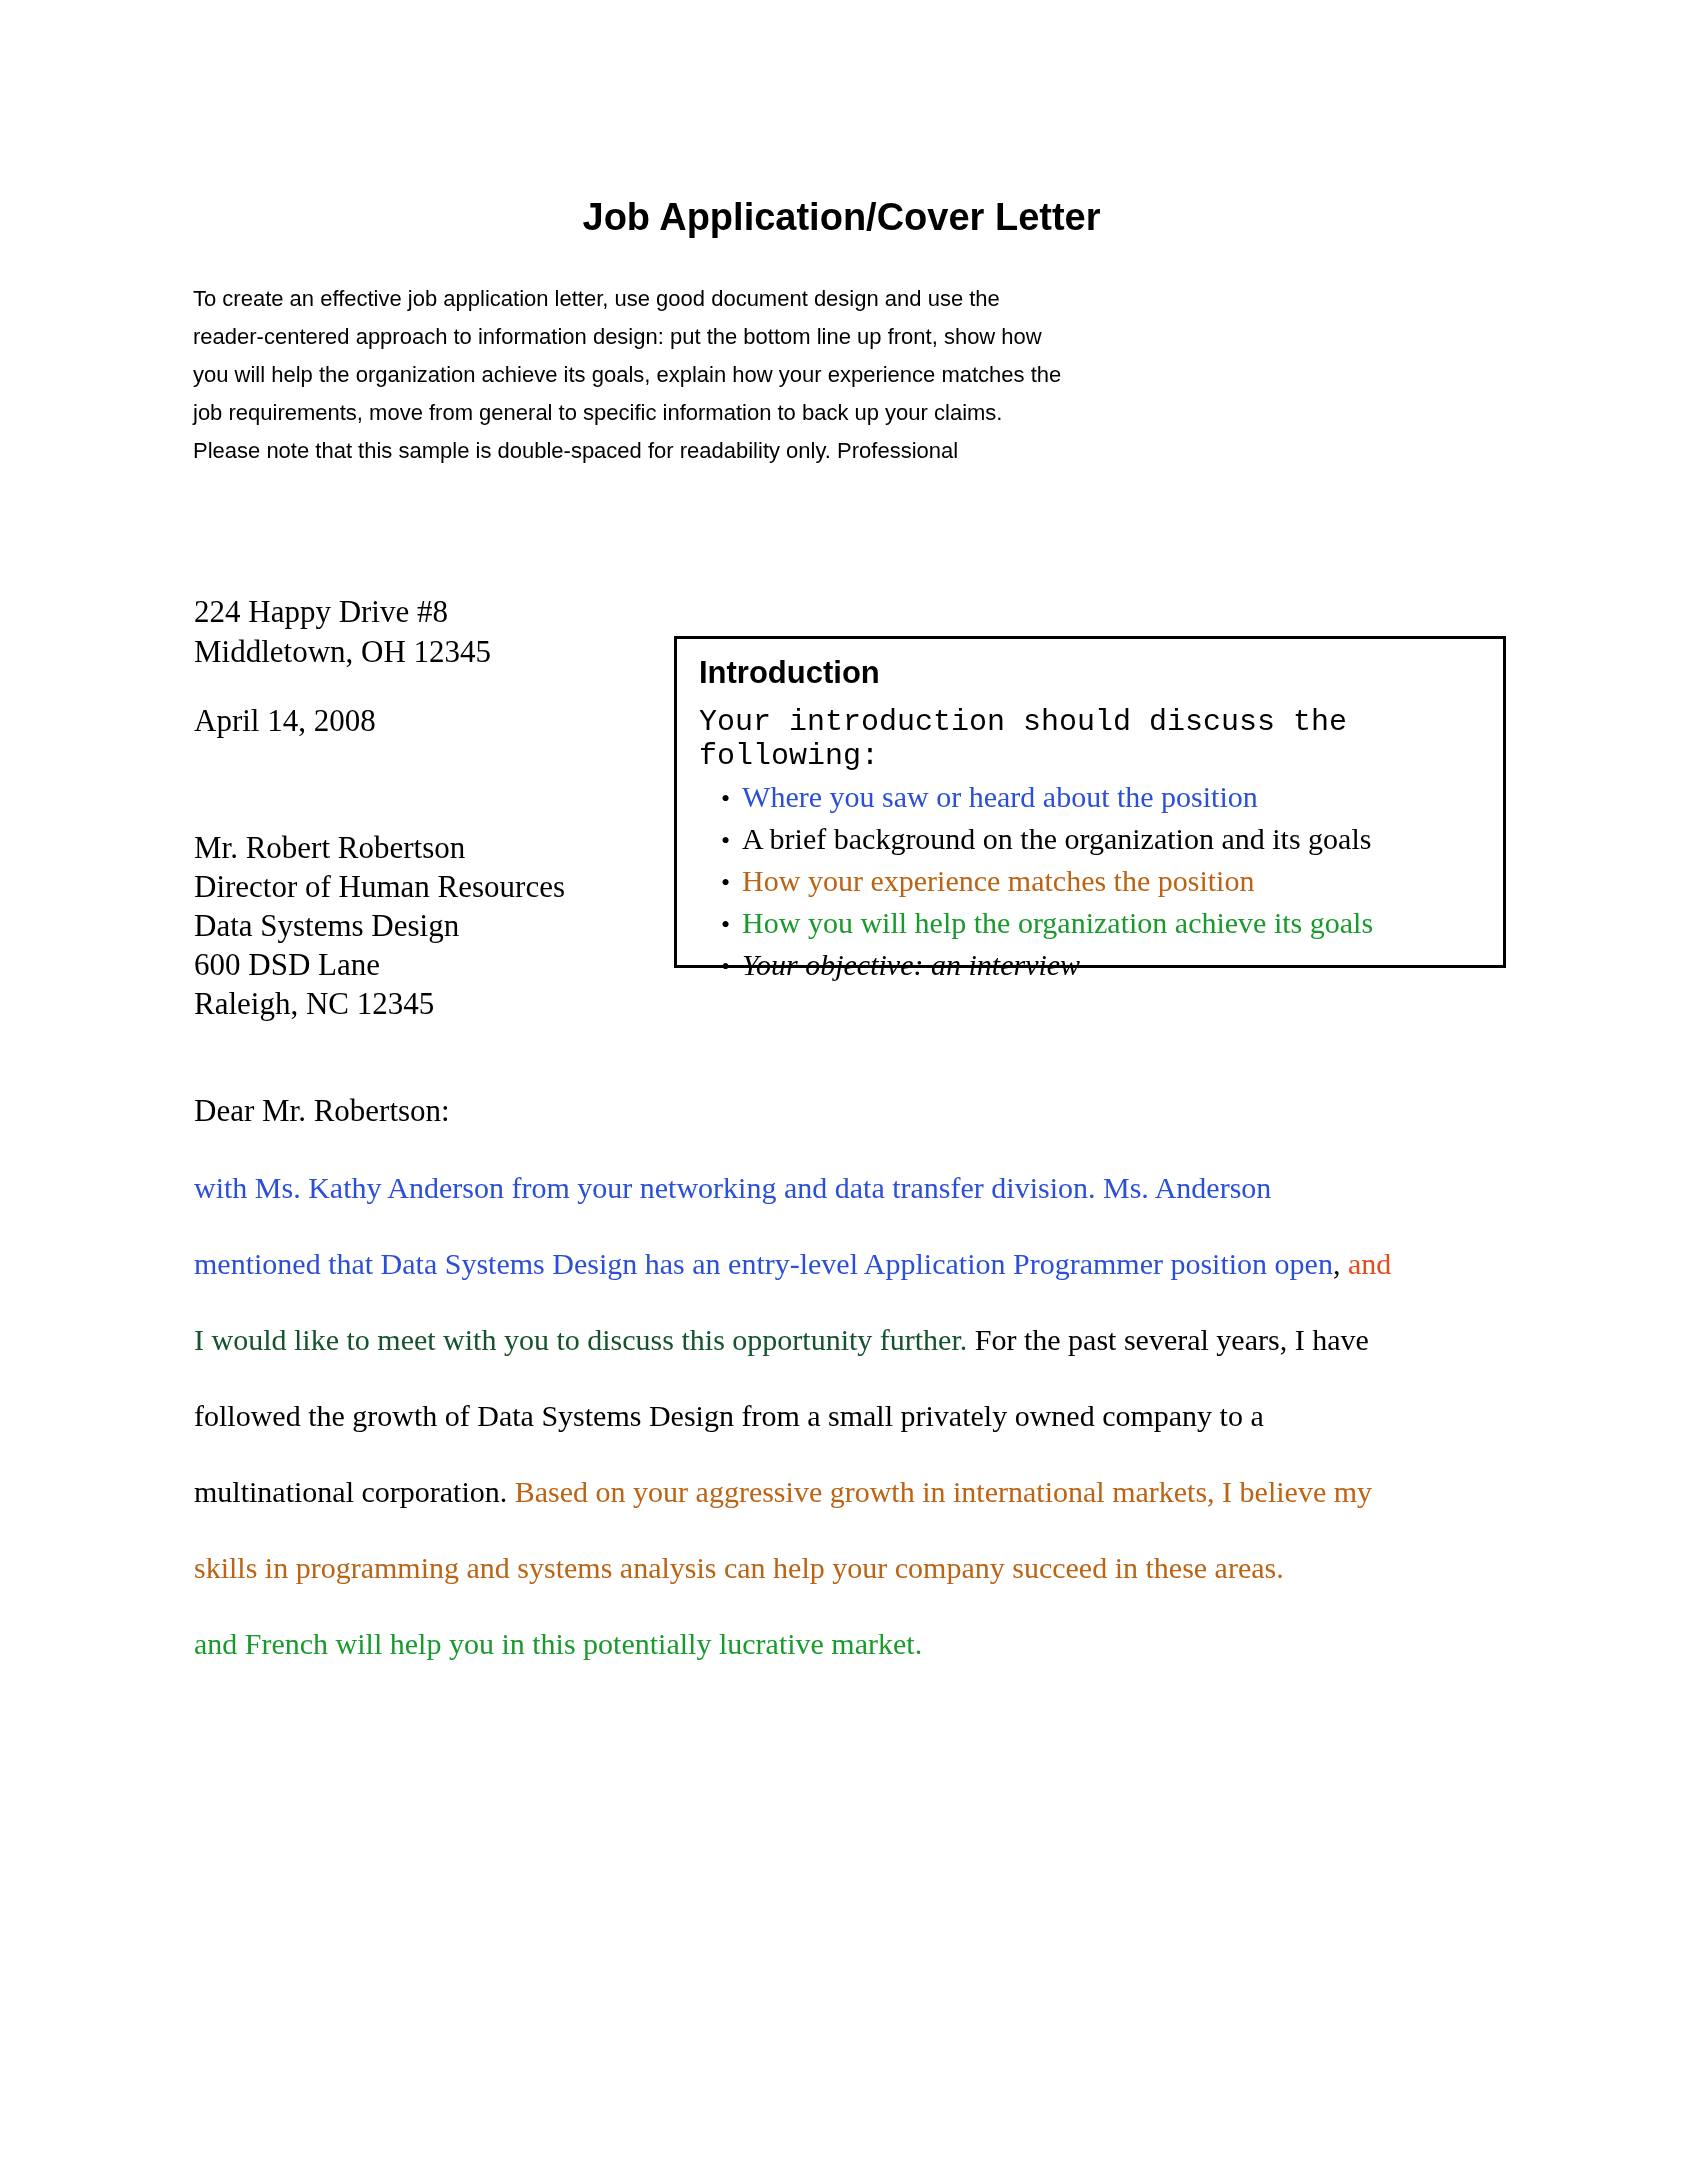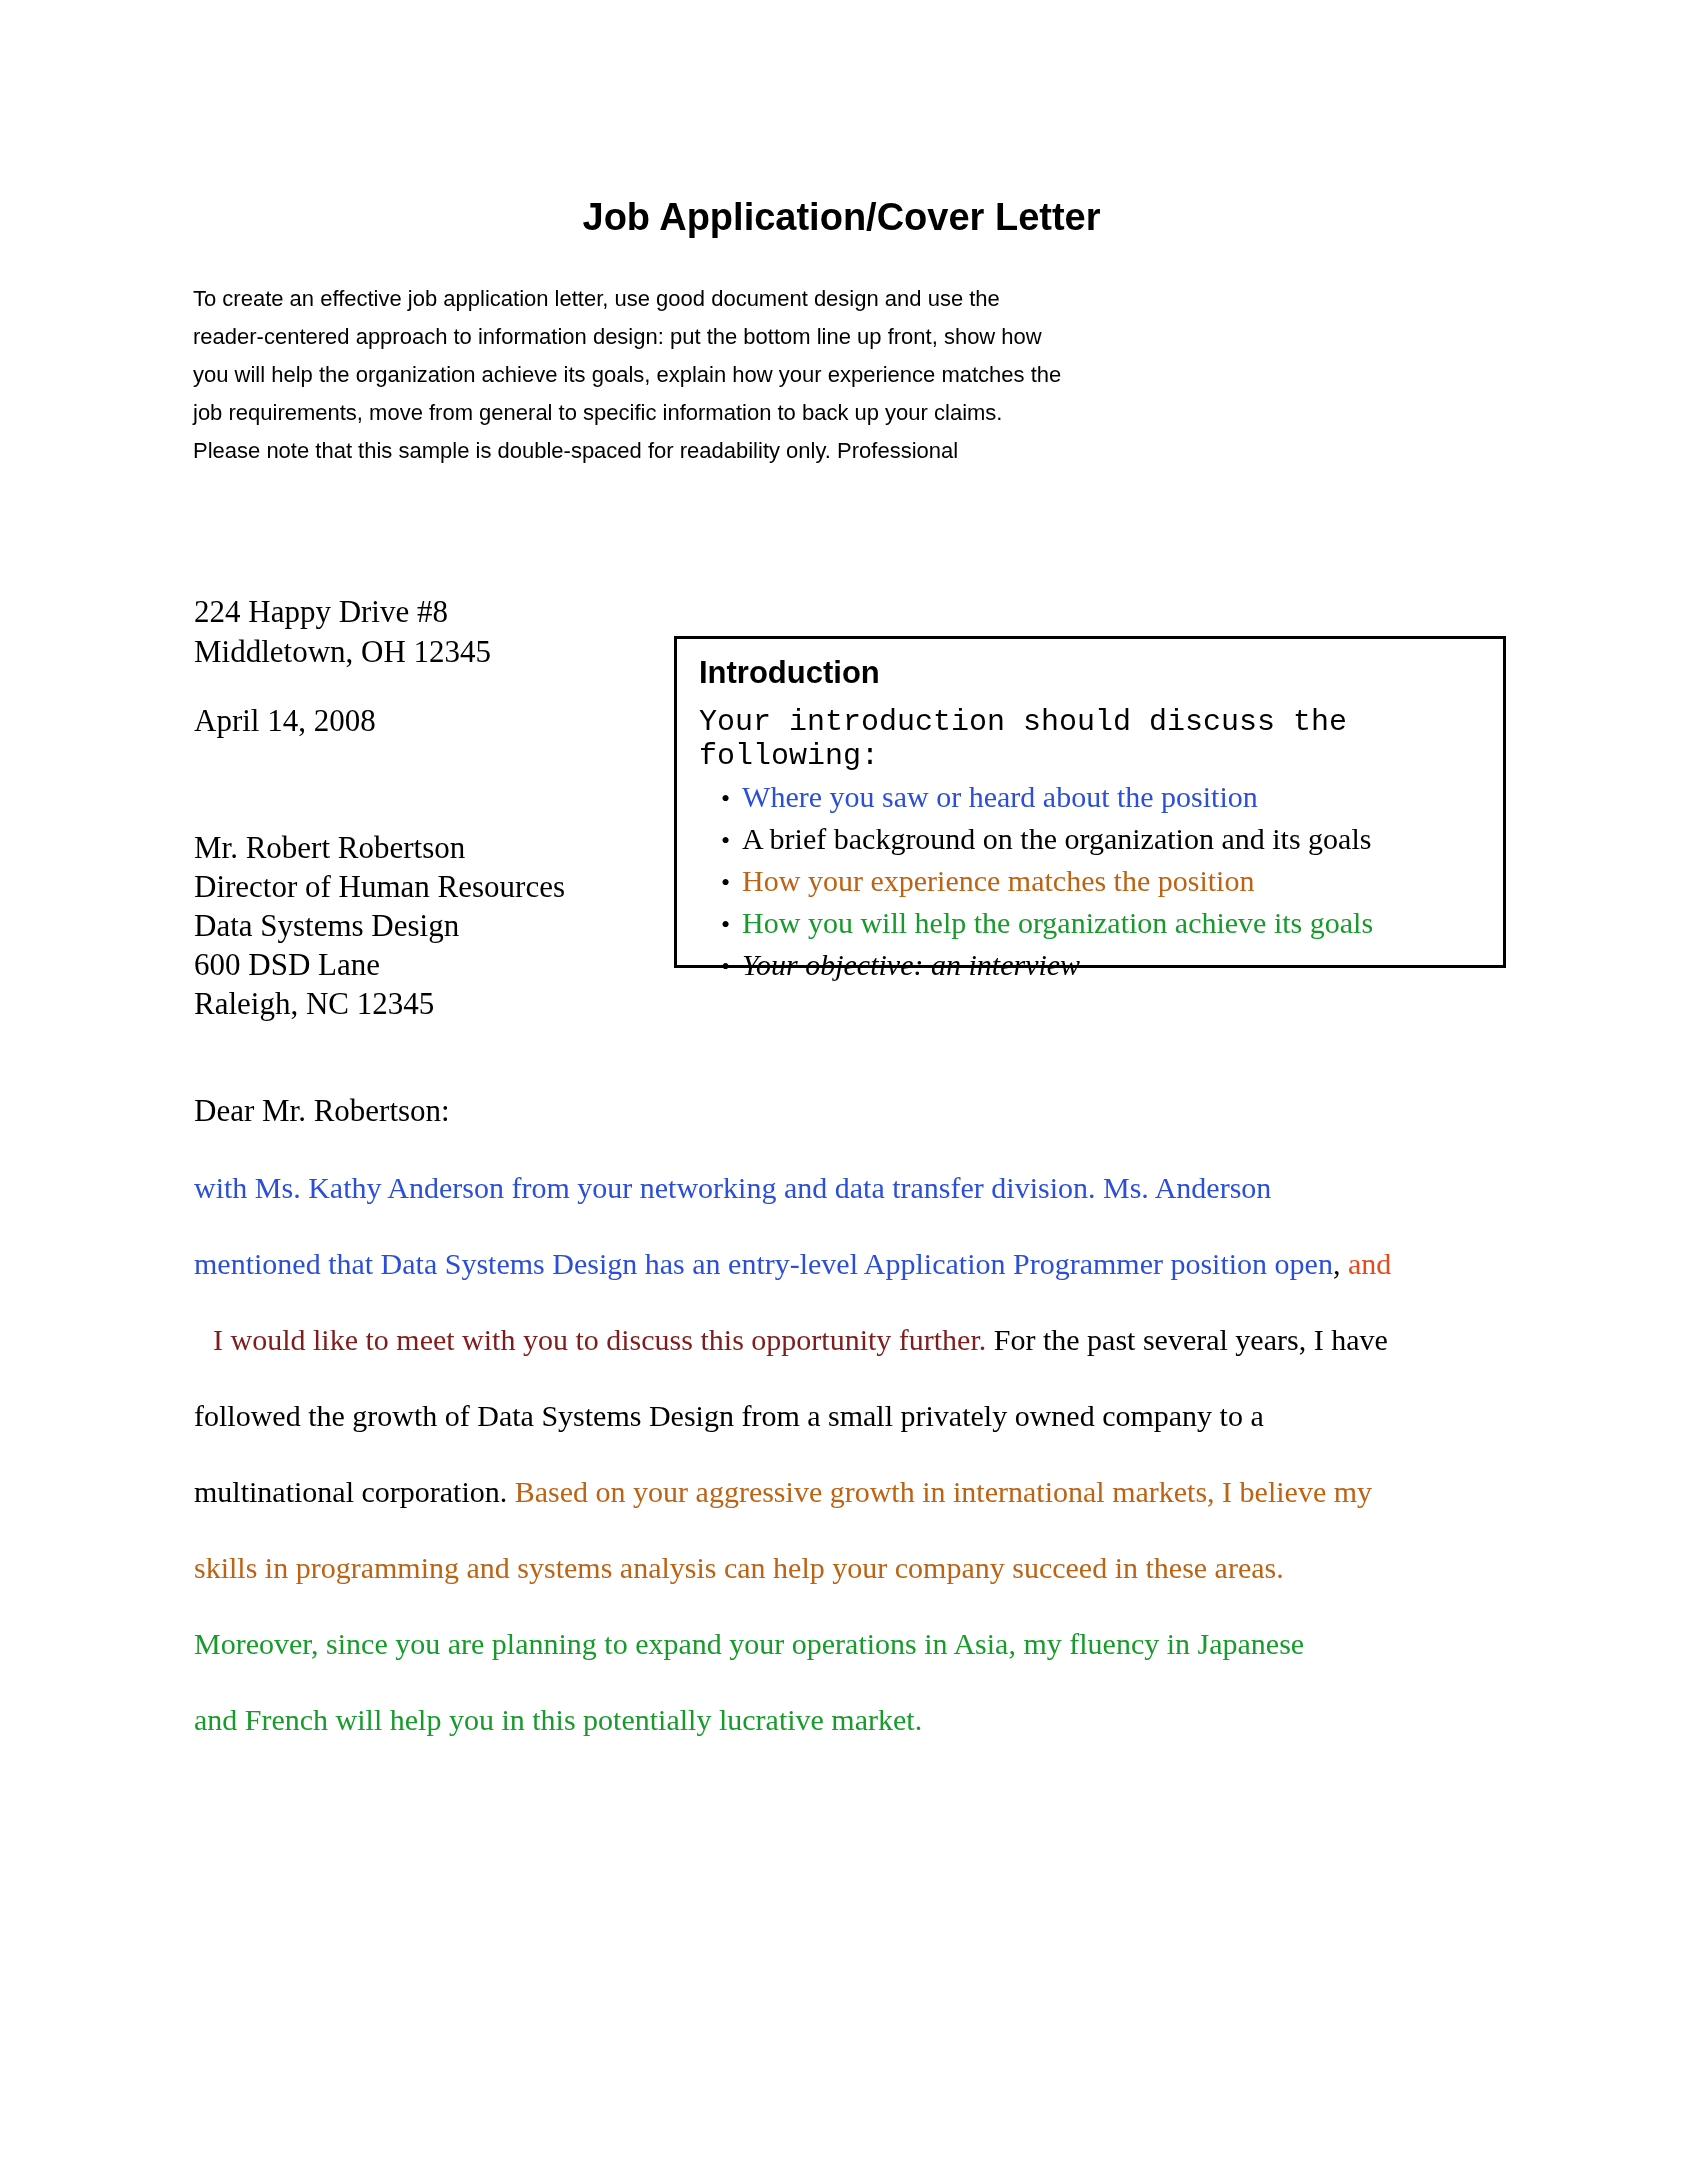--- a/index.html
+++ b/index.html
@@ -147,22 +147,21 @@
         <li><span class="bullet-dot">•</span><span style="color: rgb(24, 154, 44);">How you will help the organization achieve its goals</span></li>
         <li><span class="bullet-dot">•</span><span style="color: #000000; font-style: italic;">Your objective: an interview</span></li>
       </ul>
   </div>
 
   <div class="salutation">Dear Mr. Robertson:</div>
 
   <div class="letter-body" id="letter-body">
       <div class="body-line"><span style="color: rgb(43, 79, 215);">with Ms. Kathy Anderson from your networking and data transfer division. Ms. Anderson</span></div>
       <div class="body-line"><span style="color: rgb(43, 79, 215);">mentioned that Data Systems Design has an entry-level Application Programmer position open</span><span style="color: rgb(0, 0, 0);">,</span><span style="color: rgb(232, 73, 29);"> and</span></div>
-      <div class="body-line"><span style="color: #7f1d1d; margin-left: 19px;">I would like to meet with you to discuss this opportunity further. </span><span style="color: rgb(0, 0, 0);">For the past several years, I have</span></div>
+      <div class="body-line"><span style="color: #14532d;">I would like to meet with you to discuss this opportunity further. </span><span style="color: rgb(0, 0, 0);">For the past several years, I have</span></div>
       <div class="body-line"><span style="color: rgb(0, 0, 0);">followed the growth of Data Systems Design from a small privately owned company to a</span></div>
       <div class="body-line"><span style="color: rgb(0, 0, 0);">multinational corporation. </span><span style="color: rgb(188, 99, 20);">Based on your aggressive growth in international markets, I believe my</span></div>
       <div class="body-line"><span style="color: rgb(188, 99, 20);">skills in programming and systems analysis can help your company succeed in these areas.</span></div>
-      <div class="body-line"><span style="color: rgb(24, 154, 44);">Moreover, since you are planning to expand your operations in Asia, my fluency in Japanese</span></div>
       <div class="body-line"><span style="color: rgb(24, 154, 44);">and French will help you in this potentially lucrative market.</span></div>
     </div>
 
 </div>
 
 
 </body></html>

